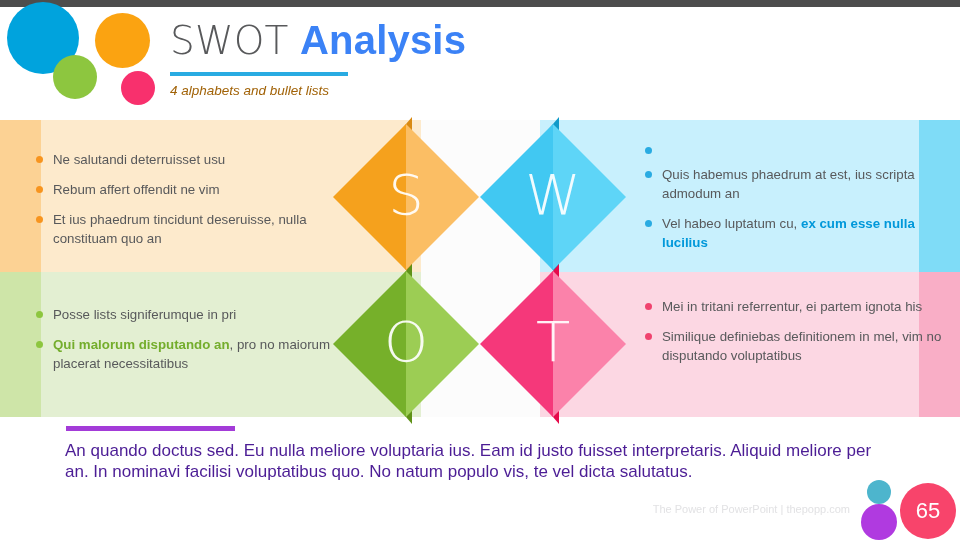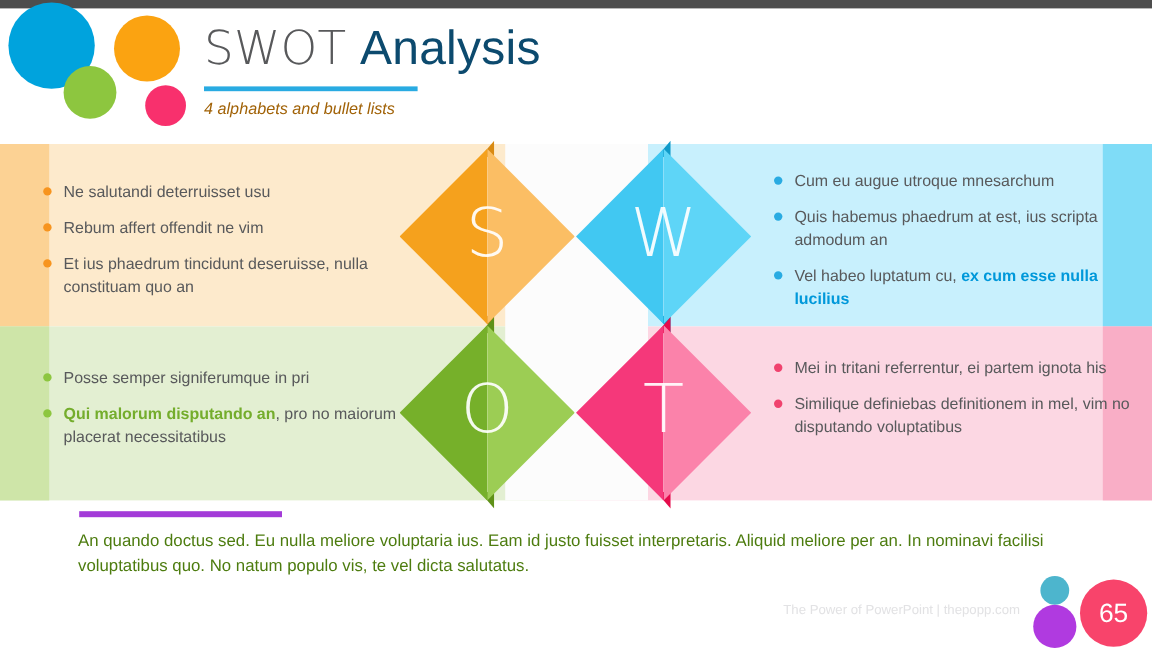--- a/index.html
+++ b/index.html
@@ -41,22 +41,22 @@
     white-space: nowrap;
     letter-spacing: 0.2px;
   }
   .title .swot {
     color: #58595b;
     font-weight: 300;
     font-family: "DejaVu Sans", sans-serif;
     font-size: 39px;
   }
   .title .analysis {
-    color: #0c4a6e;
-    font-weight: normal;
+    color: #3b82f6;
+    font-weight: bold;
   }
   .title-rule {
     width: 178px;
     height: 4px;
     background: #29abe2;
     margin-top: 5px;
     margin-bottom: 7px;
   }
   .subtitle {
     font-size: 13.5px;
@@ -169,23 +169,23 @@
   .footer-rule {
     position: absolute;
     left: 66px; top: 426px;
     width: 169px; height: 5px;
     background: #a33bd8;
   }
   .footer-text {
     position: absolute;
     left: 65px; top: 440px;
     width: 832px;
-    font-size: 14px;
+    font-size: 17px;
     line-height: 21px;
-    color: #4d7c0f;
+    color: #4c1d95;
   }
 
   .brand {
     position: absolute;
     left: 610px; top: 503px;
     width: 240px;
     text-align: right;
     font-size: 11px;
     color: #e2e2e4;
   }
@@ -276,35 +276,34 @@
         <span class="bullet-text">Rebum affert offendit ne vim</span>
       </div>
       <div class="bullet-row">
         <span class="bullet-dot" style="background: rgb(247, 148, 30);"></span>
         <span class="bullet-text">Et ius phaedrum tincidunt deseruisse, nulla constituam quo an</span>
       </div>
     </div>
   <div class="quad q-tr" id="list-weaknesses">
       <div class="bullet-row">
         <span class="bullet-dot" style="background: rgb(41, 171, 226);"></span>
-        <span class="bullet-text">Cum eu augue utroque mnesarchum</span>
       </div>
       <div class="bullet-row">
         <span class="bullet-dot" style="background: rgb(41, 171, 226);"></span>
         <span class="bullet-text">Quis habemus phaedrum at est, ius scripta admodum an</span>
       </div>
       <div class="bullet-row">
         <span class="bullet-dot" style="background: rgb(41, 171, 226);"></span>
         <span class="bullet-text">Vel habeo luptatum cu, <b class="hl-blue">ex cum esse nulla lucilius</b></span>
       </div>
     </div>
   <div class="quad q-bl" id="list-opportunities">
       <div class="bullet-row">
         <span class="bullet-dot" style="background: rgb(141, 198, 63);"></span>
-        <span class="bullet-text">Posse semper signiferumque in pri</span>
+        <span class="bullet-text">Posse lists signiferumque in pri</span>
       </div>
       <div class="bullet-row">
         <span class="bullet-dot" style="background: rgb(141, 198, 63);"></span>
         <span class="bullet-text"><b class="hl-green">Qui malorum disputando an</b>, pro no maiorum placerat necessitatibus</span>
       </div>
     </div>
   <div class="quad q-br" id="list-threats">
       <div class="bullet-row">
         <span class="bullet-dot" style="background: rgb(240, 66, 110);"></span>
         <span class="bullet-text">Mei in tritani referrentur, ei partem ignota his</span>

